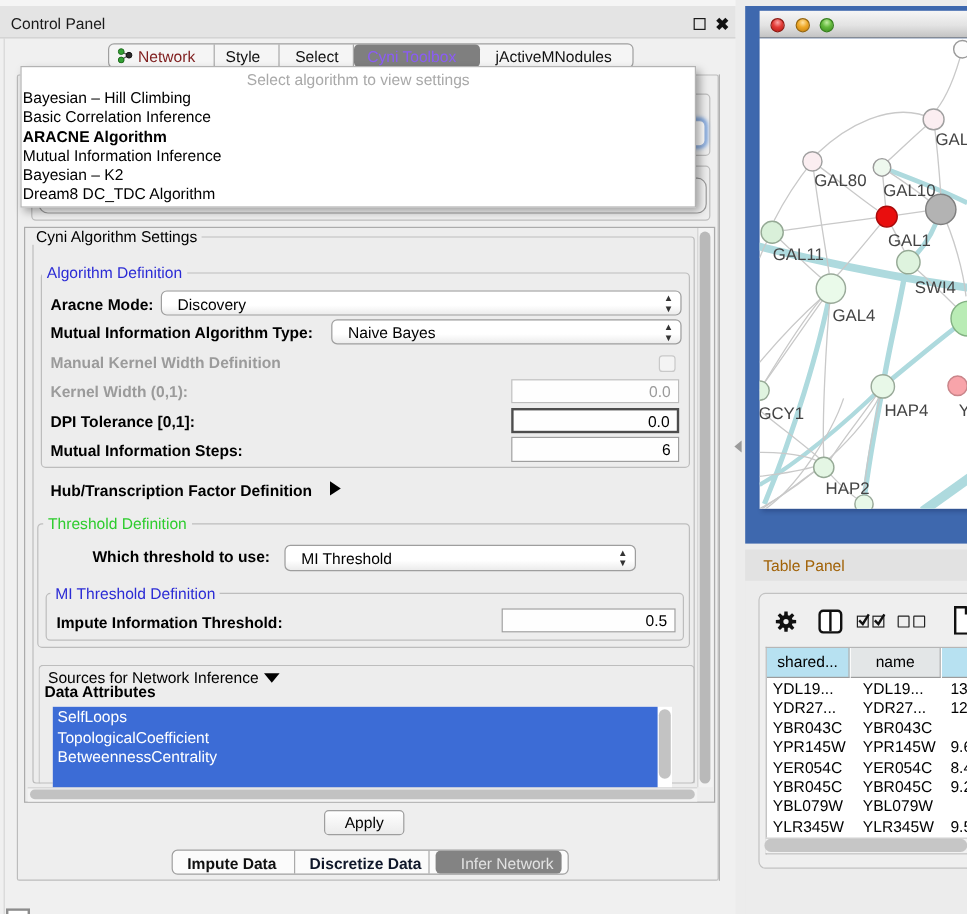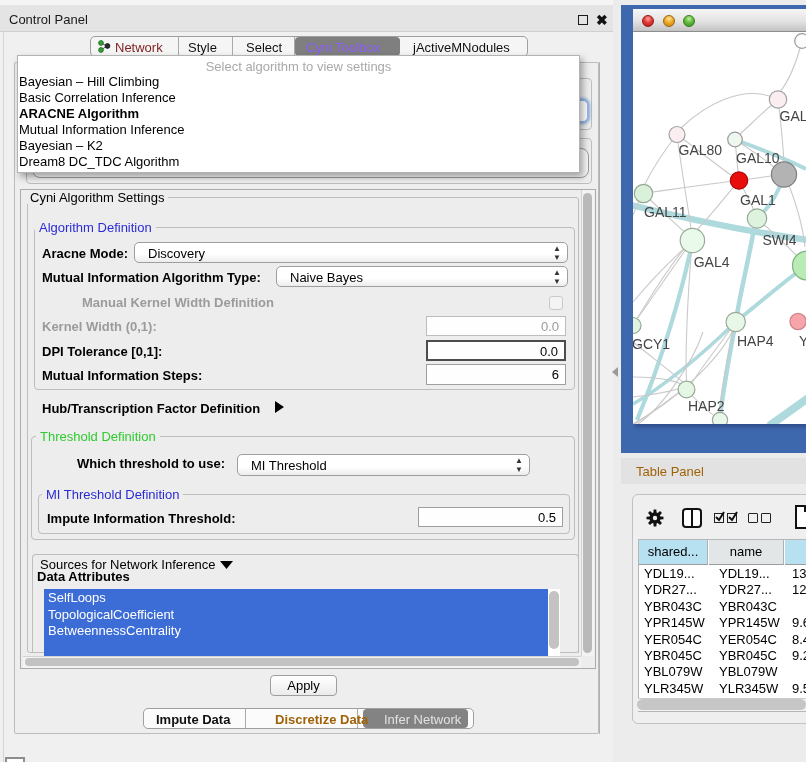--- a/index.html
+++ b/index.html
@@ -72,21 +72,21 @@
   <div class="abs b" style="left:42px;top:246px;">Aracne Mode:</div>
   <div class="combo" style="left:134px;top:242px;width:434px;height:21px;">
     <div class="ctext">Discovery</div>
     <div class="arr">▲<br>▼</div>
   </div>
   <div class="abs b" style="left:42px;top:270px;">Mutual Information Algorithm Type:</div>
   <div class="combo" style="left:276px;top:266px;width:292px;height:21px;">
     <div class="ctext">Naive Bayes</div>
     <div class="arr">▲<br>▼</div>
   </div>
-  <div class="abs b" style="left:42px;top:295px;color:#9b9b9b;margin-left:40px;">Manual Kernel Width Definition</div>
+  <div class="abs b" style="left:42px;top:295px;color:#9b9b9b;">Manual Kernel Width Definition</div>
   <div class="abs" style="left:549px;top:296px;width:14px;height:14px;background:#f4f4f4;border:1px solid #c9c9c9;border-radius:3px;"></div>
   <div class="abs b" style="left:42px;top:319px;color:#9b9b9b;">Kernel Width (0,1):</div>
   <div class="inp" style="left:426px;top:316px;width:140px;height:20px;color:#9b9b9b;border-color:#bdbdbd;">0.0</div>
   <div class="abs b" style="left:42px;top:344px;">DPI Tolerance [0,1]:</div>
   <div class="inp" style="left:426px;top:340px;width:140px;height:21px;border:2px solid #4d4d4d;">0.0</div>
   <div class="abs b" style="left:42px;top:368px;">Mutual Information Steps:</div>
   <div class="inp" style="left:426px;top:364px;width:140px;height:21px;">6</div>
 
   <div class="abs b" style="left:42px;top:401px;">Hub/Transcription Factor Definition</div>
   <svg class="abs" style="left:273px;top:400px;" width="12" height="14" viewBox="0 0 12 14">
@@ -121,21 +121,21 @@
   </div>
   <div class="abs" style="left:549px;top:591px;width:10px;height:58px;background:#c3c3c3;border-radius:5px;"></div>
 
   <div class="abs" style="left:270px;top:675px;width:67px;height:21px;background:linear-gradient(#ffffff,#ebebeb);border:1px solid #9e9e9e;border-radius:4px;text-align:center;padding-top:2px;">Apply</div>
 
   <div class="abs" style="left:143px;top:708px;width:331px;height:21px;background:#fbfbfb;border:1px solid #9f9f9f;border-radius:5px;">
     <div class="abs" style="left:101px;top:0;width:1px;height:19px;background:#aaa;"></div>
     <div class="abs" style="left:213px;top:0;width:1px;height:19px;background:#aaa;"></div>
     <div class="abs" style="left:219px;top:0;width:105px;height:19px;background:#838383;border-radius:4px;"></div>
     <div class="abs b" style="left:12px;top:3px;color:#111;">Impute Data</div>
-    <div class="abs b" style="left:131px;top:3px;color:#a16207;">Discretize Data</div>
+    <div class="abs b" style="left:114px;top:3px;color:#0f172a;">Discretize Data</div>
     <div class="abs" style="left:240px;top:3px;color:#e2e2e2;">Infer Network</div>
   </div>
 
   <div class="abs" style="left:17px;top:55px;width:563px;height:118px;background:#fff;border:1px solid #b3b3b3;box-shadow:3px 4px 7px rgba(0,0,0,0.35);">
     <div style="text-align:center;color:#a9a9a9;padding-top:3px;height:18px;">Select algorithm to view settings</div>
     <div style="padding-left:1px;height:16px;">Bayesian – Hill Climbing</div>
     <div style="padding-left:1px;height:16px;">Basic Correlation Inference</div>
     <div style="padding-left:1px;height:16px;font-weight:bold;">ARACNE Algorithm</div>
     <div style="padding-left:1px;height:16px;">Mutual Information Inference</div>
     <div style="padding-left:1px;height:16px;">Bayesian – K2</div>

